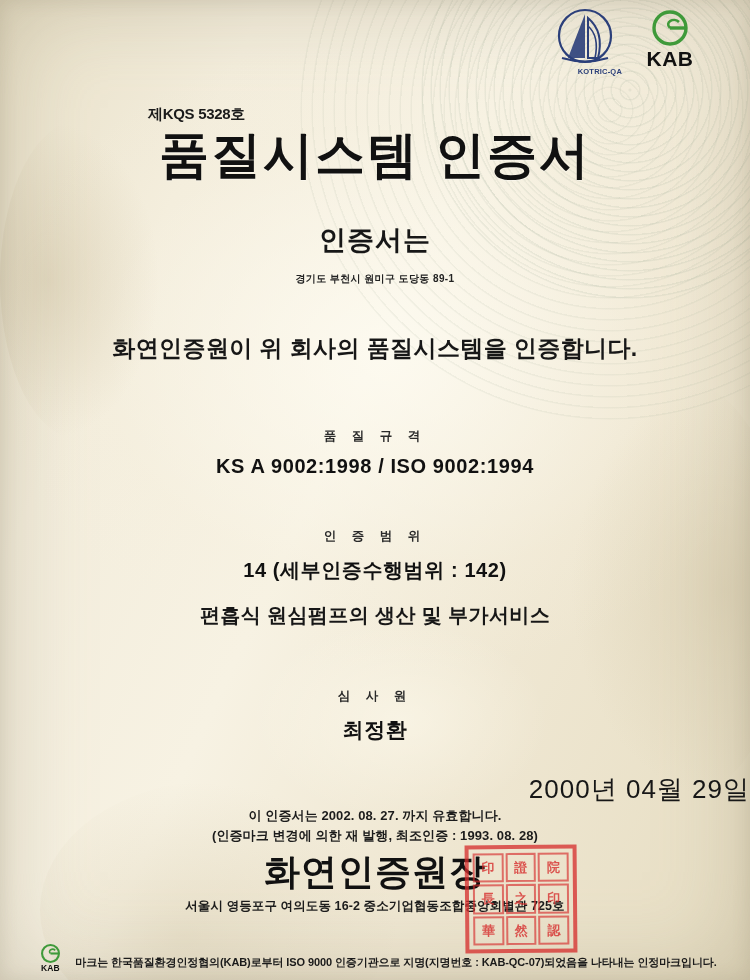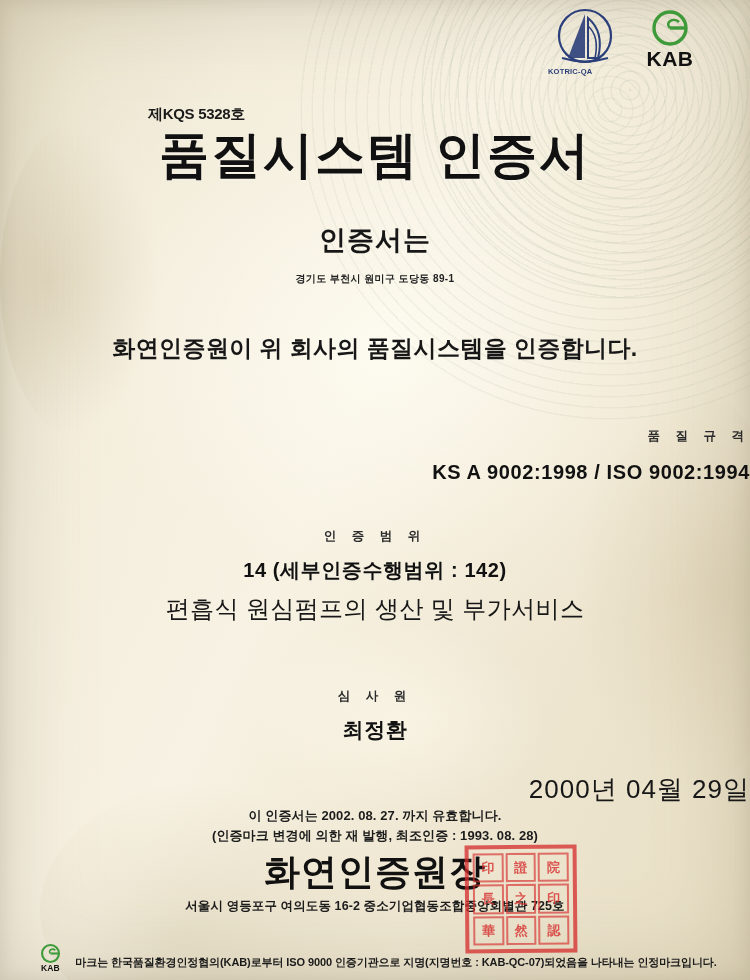--- a/index.html
+++ b/index.html
@@ -79,21 +79,21 @@
   .logos {
     position: absolute;
     right: 46px;
     top: 8px;
     display: flex;
     align-items: flex-start;
     gap: 14px;
   }
   .logo-kotric {
     width: 74px;
-    text-align: left;
+    text-align: right;
   }
   .logo-kotric .mark {
     width: 62px;
     height: 58px;
     margin: 0 auto;
     position: relative;
   }
   .logo-kotric .mark svg { display: block; }
   .logo-kotric .caption {
     font-size: 7.5px;
@@ -191,34 +191,33 @@
     font-size: 20px;
     font-weight: bold;
     letter-spacing: 0.6px;
     color: #111;
   }
 
   .block-standard {
     position: absolute;
     left: 0; right: 0;
     top: 428px;
-    text-align: right;
-  }
-  .block-standard .sec-value { margin-top: 16px; }
+  }
+  .block-standard .sec-value { margin-top: 10px; }
 
   .block-scope {
     position: absolute;
     left: 0; right: 0;
     top: 528px;
   }
   .block-scope .sec-value { margin-top: 12px; }
   .block-scope .scope-line2 {
-    font-size: 24px;
-    font-weight: normal;
-    margin-top: 9px;
+    font-size: 20px;
+    font-weight: bold;
+    margin-top: 18px;
     letter-spacing: 0.4px;
   }
 
   .block-auditor {
     position: absolute;
     left: 0; right: 0;
     top: 688px;
   }
   .block-auditor .sec-value { margin-top: 11px; font-size: 21px; }
 

